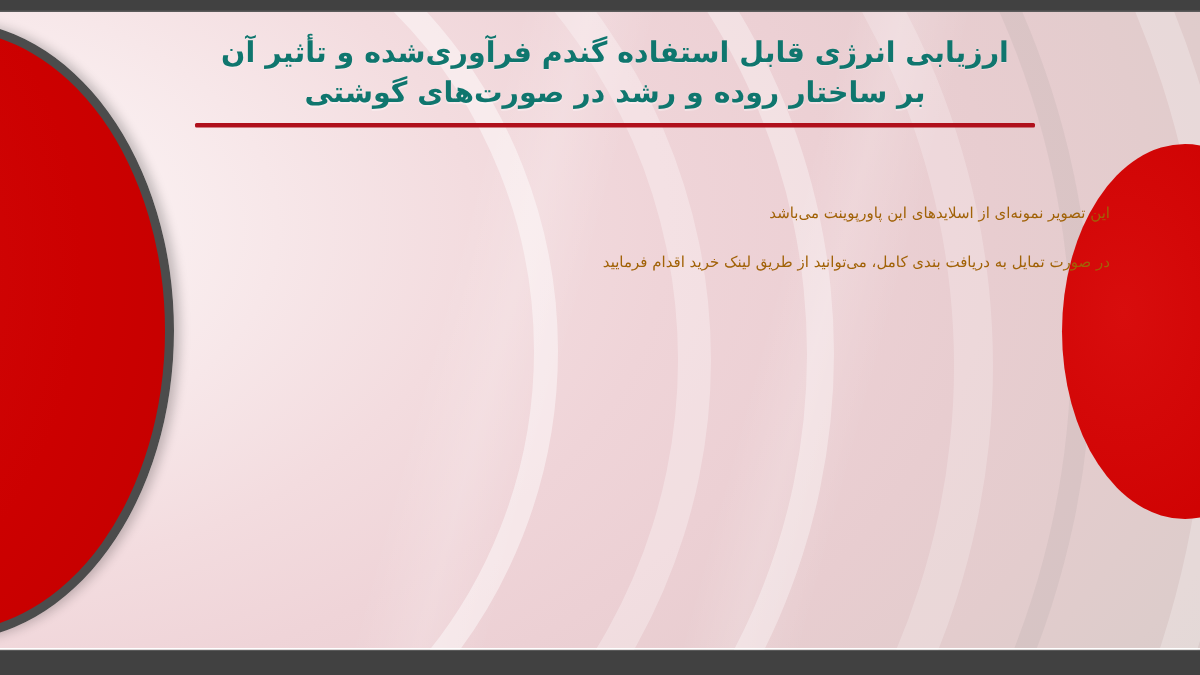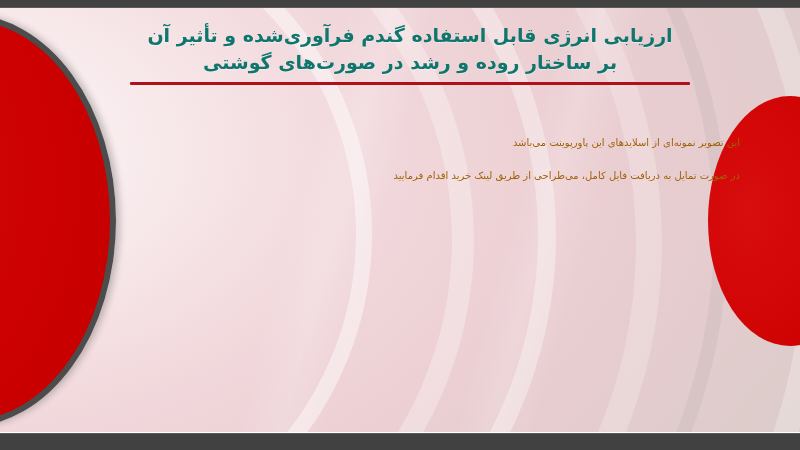--- a/index.html
+++ b/index.html
@@ -199,20 +199,20 @@
     <div class="right-ellipse"></div>
 
     <div class="title-block">
       <div class="title-line">ارزیابی انرژی قابل استفاده گندم فرآوری‌شده و تأثیر آن</div>
       <div class="title-line">بر ساختار روده و رشد در صورت‌های گوشتی</div>
     </div>
     <div class="title-rule"></div>
 
     <div class="body-block">
       <div class="body-line">این تصویر نمونه‌ای از اسلایدهای این پاورپوینت می‌باشد</div>
-      <div class="body-line">در صورت تمایل به دریافت فایل کامل، می‌طراحی از طریق لینک خرید اقدام فرمایید</div>
+      <div class="body-line">در صورت تمایل به دریافت بندی کامل، می‌توانید از طریق لینک خرید اقدام فرمایید</div>
     </div>
 
   </div>
 
   <div class="bottom-hairline"></div>
 
 </div>
 
 </body></html>

